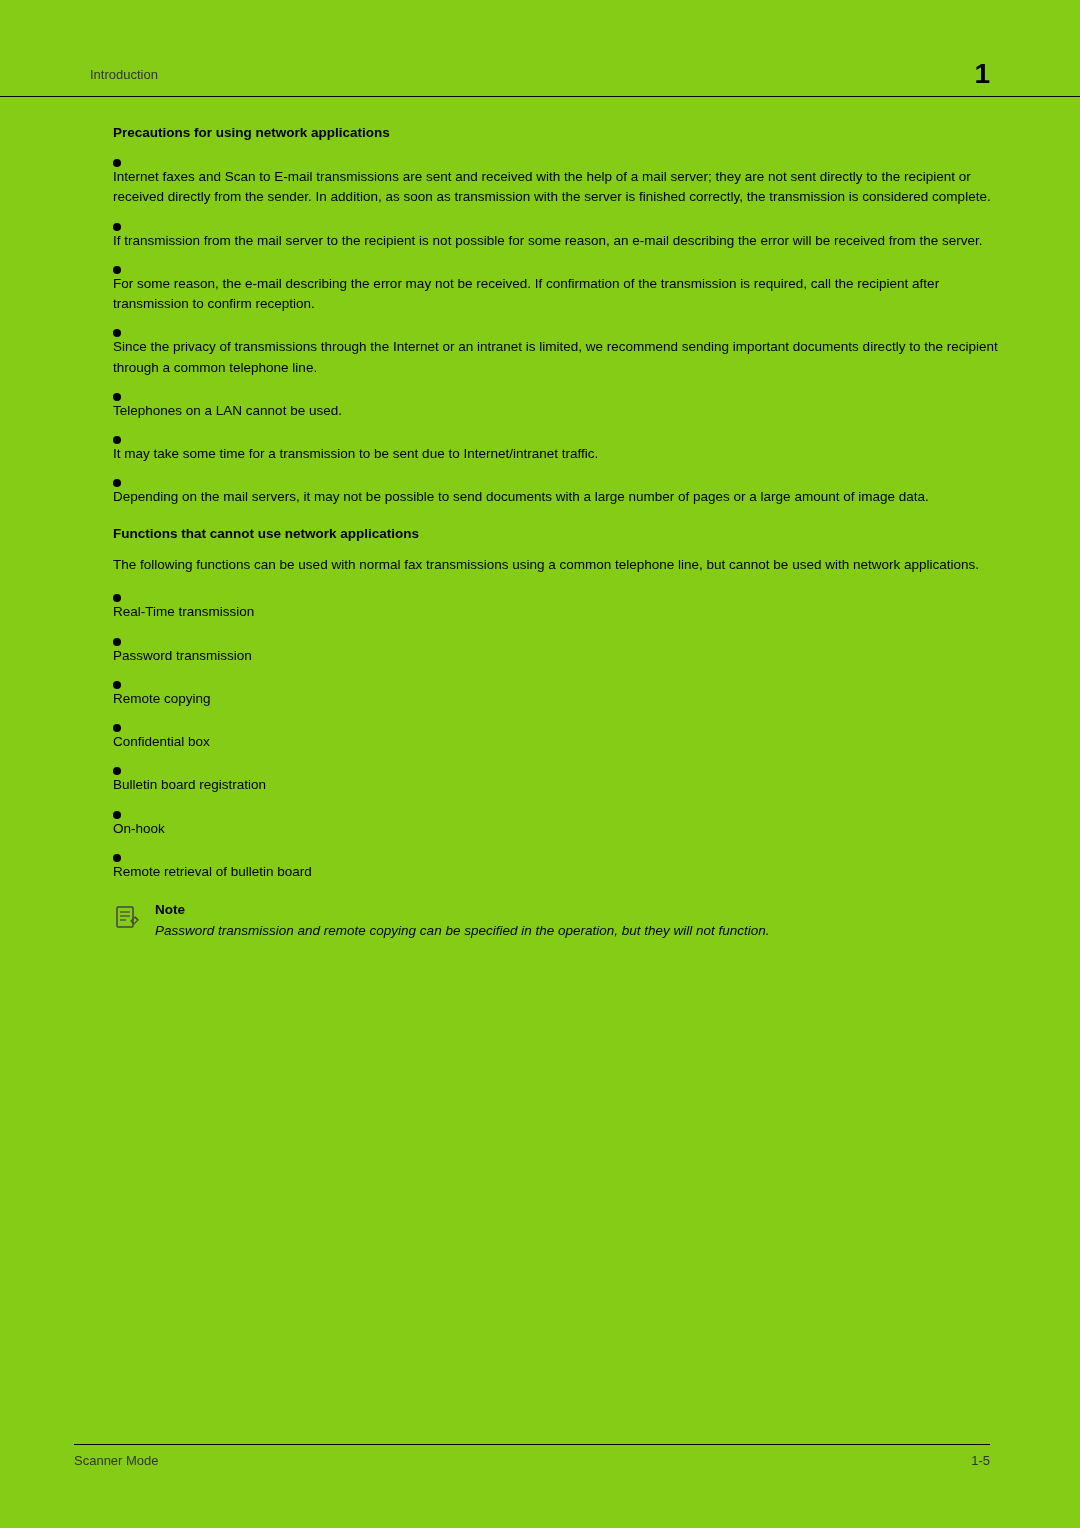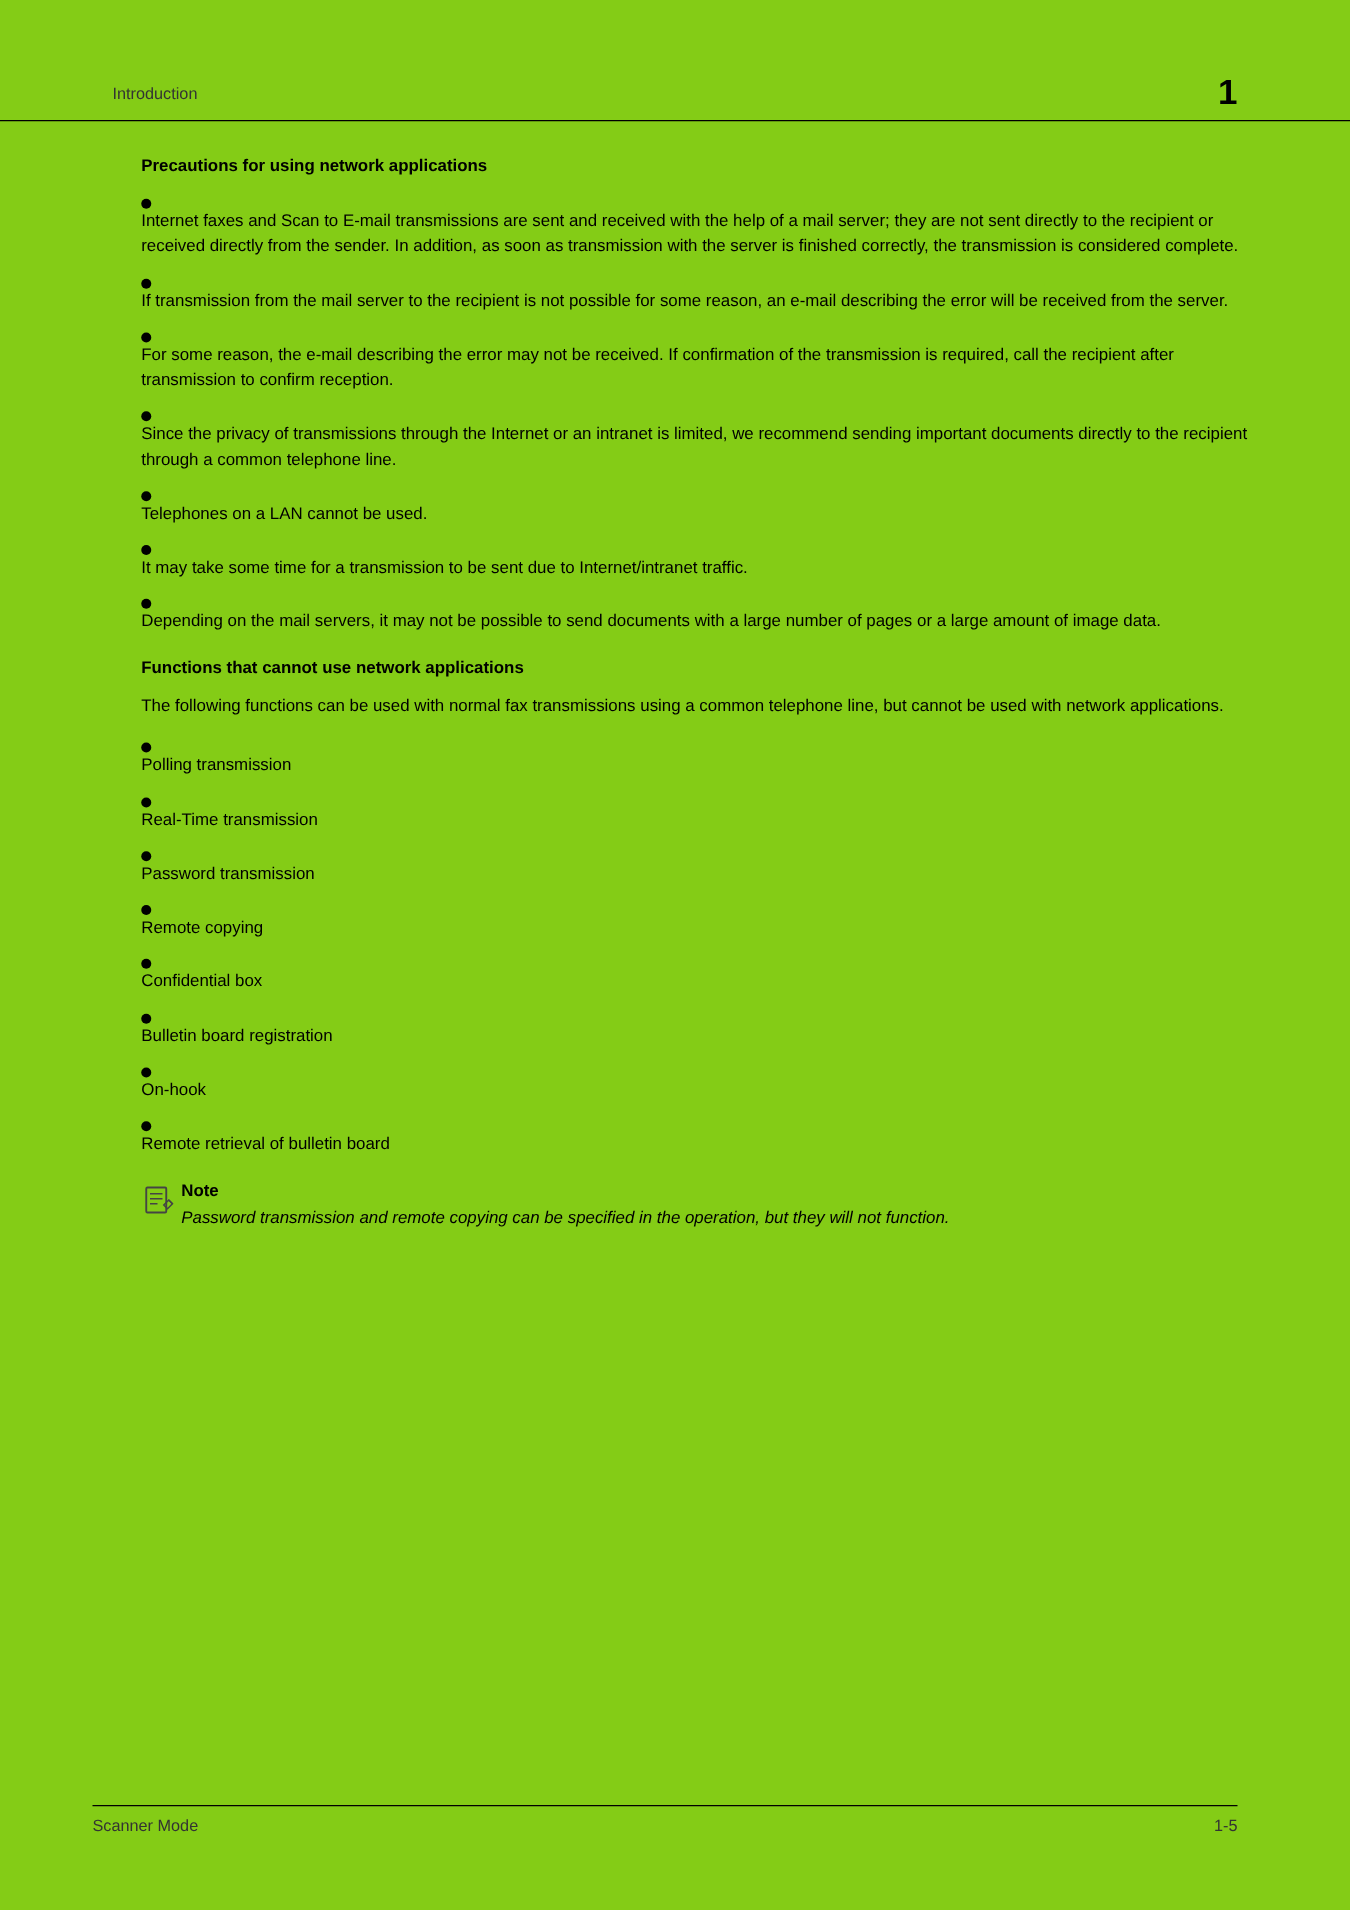--- a/index.html
+++ b/index.html
@@ -87,20 +87,21 @@
 
     .section-paragraph {
       margin-bottom: 14px;
       line-height: 1.55;
     }
 
     .note-section {
       margin-top: 20px;
       display: flex;
       align-items: flex-start;
+      gap: 10px;
     }
 
     .note-icon {
       font-size: 22px;
       color: #555;
       margin-right: 4px;
       display: flex;
       align-items: flex-start;
       padding-top: 2px;
     }
@@ -183,24 +184,20 @@
           <span class="bullet-dot"></span>
           <span class="bullet-text">Depending on the mail servers, it may not be possible to send documents with a large number of pages or a large amount of image data.</span>
         </li>
       </ul>
     </div>
 
     <div>
       <div class="section-title">Functions that cannot use network applications</div>
       <p class="section-paragraph">The following functions can be used with normal fax transmissions using a common telephone line, but cannot be used with network applications.</p>
       <ul class="bullet-list">
-        <li>
-          <span class="bullet-dot"></span>
-          <span class="bullet-text">Polling transmission</span>
-        </li>
         <li>
           <span class="bullet-dot"></span>
           <span class="bullet-text">Real-Time transmission</span>
         </li>
         <li>
           <span class="bullet-dot"></span>
           <span class="bullet-text">Password transmission</span>
         </li>
         <li>
           <span class="bullet-dot"></span>

